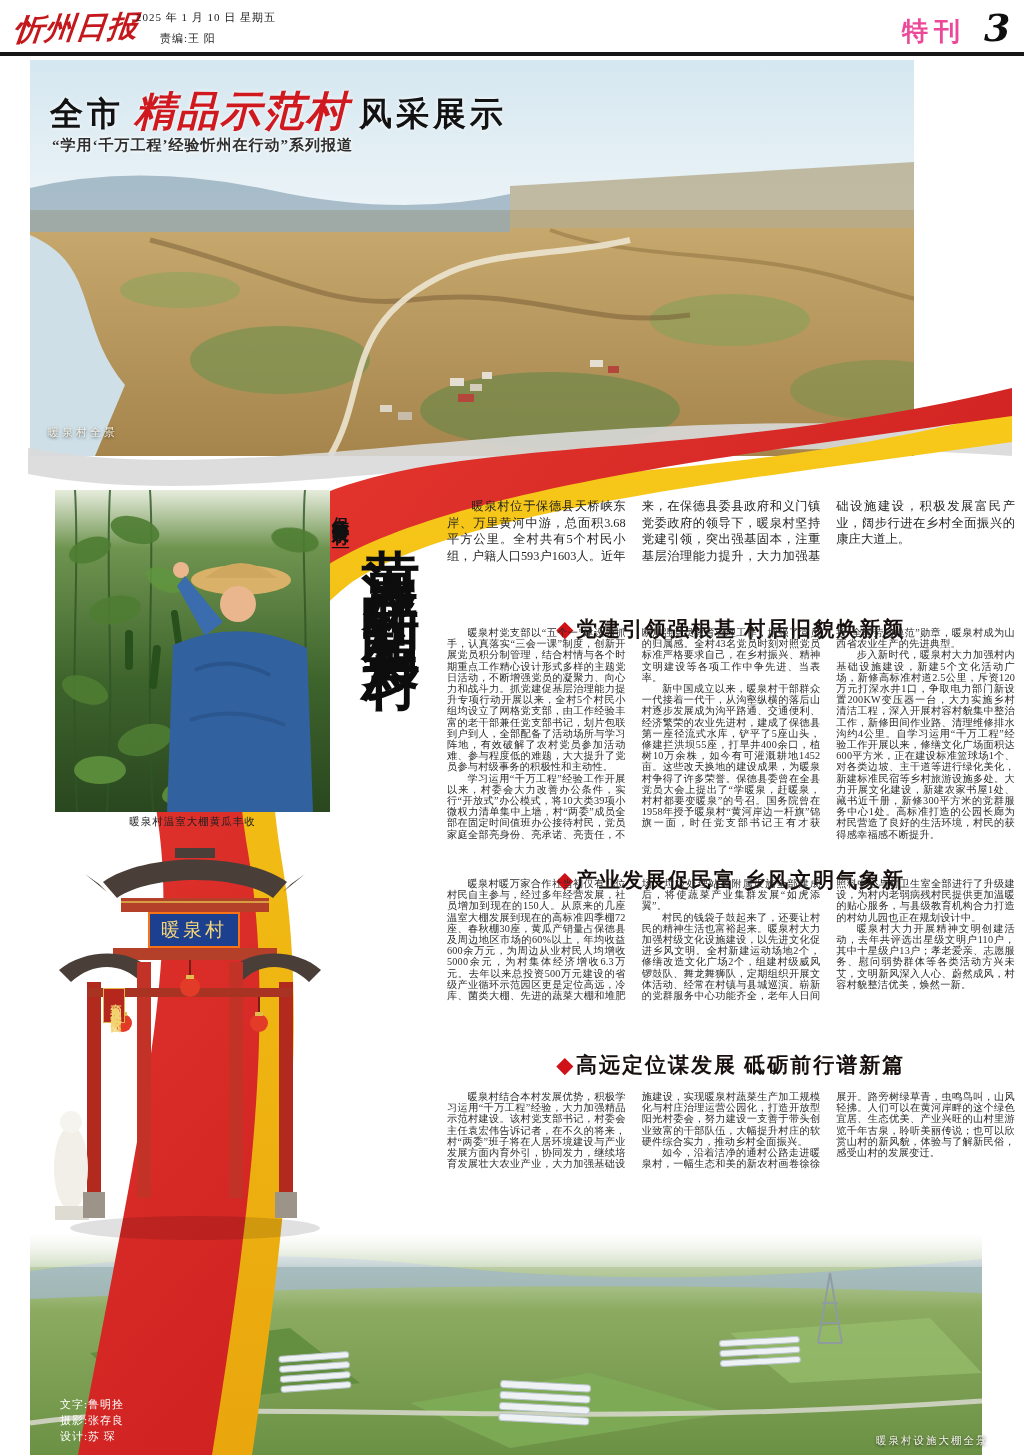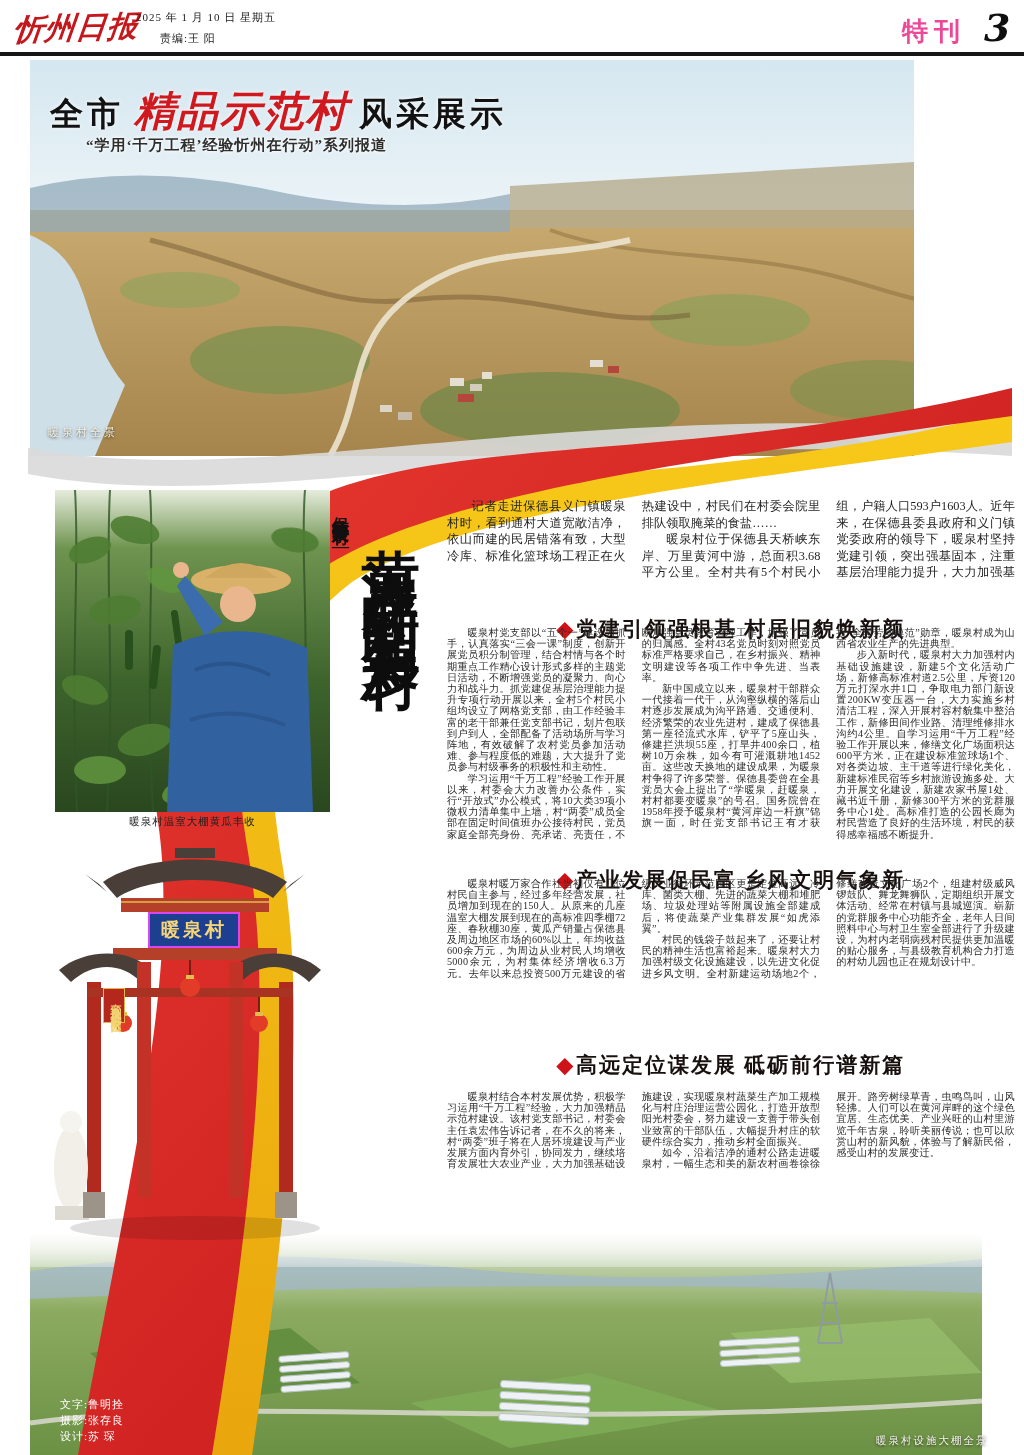--- a/index.html
+++ b/index.html
@@ -20,32 +20,32 @@
   .header-rule{position:absolute;left:0;top:52px;width:1024px;height:4px;background:#161616;z-index:6;}
 
   
   .top-photo{position:absolute;left:30px;top:60px;width:884px;height:396px;z-index:1;overflow:hidden;}
   .banner{position:absolute;left:20px;top:24px;z-index:2;white-space:nowrap;}
   .banner .b1,.banner .b3{font-size:33px;font-weight:900;color:#121212;letter-spacing:4px;
         text-shadow:0 0 4px rgba(255,255,255,.9);}
   .banner .b2{font-size:41px;font-weight:900;font-style:italic;color:#d0191f;letter-spacing:2px;
         font-family:"DejaVu Serif",serif;text-shadow:0 0 4px rgba(255,255,255,.8);margin:0 6px;}
   .banner-subtitle{position:absolute;left:22px;top:76px;font-size:15px;font-weight:700;color:#2e2e2e;
-        letter-spacing:1px;text-shadow:0 0 3px #fff,0 0 5px #fff;z-index:2;margin-left:34px;}
+        letter-spacing:1px;text-shadow:0 0 3px #fff,0 0 5px #fff;z-index:2;}
   .photo-caption{position:absolute;left:18px;bottom:16px;color:#f3efe2;font-size:11px;
         letter-spacing:3px;text-shadow:0 1px 3px rgba(0,0,0,.65);z-index:2;}
 
   .greenhouse-photo{position:absolute;left:55px;top:490px;width:275px;height:322px;z-index:3;overflow:hidden;}
   .greenhouse-caption{position:absolute;left:55px;top:815px;width:275px;text-align:center;
         font-size:10.5px;color:#222;letter-spacing:1px;z-index:4;}
 
   .gate-photo{position:absolute;left:45px;top:838px;width:290px;height:404px;z-index:3;}
   .gate-plaque{position:absolute;left:103px;top:74px;width:88px;height:32px;background:#1d3f8f;
-        border:2px solid #d946ef;display:flex;align-items:center;justify-content:center;
-        color:#f5d678;font-size:19px;font-weight:700;letter-spacing:3px;}
+        border:2px solid #f97316;display:flex;align-items:center;justify-content:center;
+        color:#f5d678;font-size:19px;font-weight:400;letter-spacing:3px;}
   .gate-couplet{position:absolute;left:58px;top:150px;width:18px;padding:6px 1px;background:#b5271d;
         color:#f3d472;font-size:11px;font-weight:700;writing-mode:vertical-rl;text-orientation:upright;
         letter-spacing:3px;border:1px solid #e0b64e;}
 
   .bottom-photo{position:absolute;left:30px;top:1233px;width:952px;height:222px;z-index:1;overflow:hidden;}
   .bottom-fade{position:absolute;left:0;top:0;width:100%;height:34px;
         background:linear-gradient(#ffffff,rgba(255,255,255,0));}
   .bottom-caption{position:absolute;left:848px;top:1434px;color:#f6f4ec;font-size:10.5px;
         letter-spacing:2px;text-shadow:0 1px 3px rgba(0,0,0,.7);z-index:4;padding-left:28px;}
 
@@ -239,40 +239,40 @@
     </svg>
     <div class="gate-plaque">暖泉村</div>
     <div class="gate-couplet">鸾翔凤集好家园</div>
   </figure>
 
   <div class="headline-kicker">保德县暖泉村——</div>
   <h1 class="main-headline" style="margin:0;">黄河岸畔的和美乡村</h1>
 
   <div class="articles">
     <div class="intro">
-      <p>记者走进保德县义门镇暖泉村时，看到通村大道宽敞洁净，依山而建的民居错落有致，大型冷库、标准化篮球场工程正在火热建设中，村民们在村委会院里排队领取腌菜的食盐……</p>
       <p>暖泉村位于保德县天桥峡东岸、万里黄河中游，总面积3.68平方公里。全村共有5个村民小组，户籍人口593户1603人。近年来，在保德县委县政府和义门镇党委政府的领导下，暖泉村坚持党建引领，突出强基固本，注重基层治理能力提升，大力加强基础设施建设，积极发展富民产业，阔步行进在乡村全面振兴的康庄大道上。</p>
     </div>
 
     <div class="sec-heading h1">
       <span class="diamond">◆</span><span>党建引领强根基  村居旧貌焕新颜</span>
     </div>
     <div class="sec-body b1h">
       <p>暖泉村党支部以“五个一”建设为抓手，认真落实“三会一课”制度，创新开展党员积分制管理，结合村情与各个时期重点工作精心设计形式多样的主题党日活动，不断增强党员的凝聚力、向心力和战斗力。抓党建促基层治理能力提升专项行动开展以来，全村5个村民小组均设立了网格党支部，由工作经验丰富的老干部兼任党支部书记，划片包联到户到人，全部配备了活动场所与学习阵地，有效破解了农村党员参加活动难、参与程度低的难题，大大提升了党员参与村级事务的积极性和主动性。</p>
       <p>学习运用“千万工程”经验工作开展以来，村委会大力改善办公条件，实行“开放式”办公模式，将10大类39项小微权力清单集中上墙，村“两委”成员全部在固定时间值班办公接待村民，党员家庭全部亮身份、亮承诺、亮责任，不断加强党员教育管理工作，增强了党员的归属感。全村43名党员时刻对照党员标准严格要求自己，在乡村振兴、精神文明建设等各项工作中争先进、当表率。</p>
       <p>新中国成立以来，暖泉村干部群众一代接着一代干，从沟壑纵横的落后山村逐步发展成为沟平路通、交通便利、经济繁荣的农业先进村，建成了保德县第一座径流式水库，铲平了5座山头，修建拦洪坝55座，打旱井400余口，植树10万余株，如今有可灌溉耕地1452亩。这些改天换地的建设成果，为暖泉村争得了许多荣誉。保德县委曾在全县党员大会上提出了“学暖泉，赶暖泉，村村都要变暖泉”的号召。国务院曾在1958年授予暖泉村“黄河岸边一杆旗”锦旗一面，时任党支部书记王有才获授“全国劳动模范”勋章，暖泉村成为山西省农业生产的先进典型。</p>
       <p>步入新时代，暖泉村大力加强村内基础设施建设，新建5个文化活动广场，新修高标准村道2.5公里，斥资120万元打深水井1口，争取电力部门新设置200KW变压器一台，大力实施乡村清洁工程，深入开展村容村貌集中整治工作，新修田间作业路、清理维修排水沟约4公里。自学习运用“千万工程”经验工作开展以来，修缮文化广场面积达600平方米，正在建设标准篮球场1个、对各类边坡、主干道等进行绿化美化，新建标准民宿等乡村旅游设施多处。大力开展文化建设，新建农家书屋1处、藏书近千册，新修300平方米的党群服务中心1处。高标准打造的公园长廊为村民营造了良好的生活环境，村民的获得感幸福感不断提升。</p>
     </div>
 
     <div class="sec-heading h2">
       <span class="diamond">◆</span><span>产业发展促民富  乡风文明气象新</span>
     </div>
     <div class="sec-body b2h">
       <p>暖泉村暖万家合作社当初仅有几位村民自主参与，经过多年经营发展，社员增加到现在的150人。从原来的几座温室大棚发展到现在的高标准四季棚72座、春秋棚30座，黄瓜产销量占保德县及周边地区市场的60%以上，年均收益600余万元，为周边从业村民人均增收5000余元，为村集体经济增收6.3万元。去年以来总投资500万元建设的省级产业循环示范园区更是定位高远，冷库、菌类大棚、先进的蔬菜大棚和堆肥场、垃圾处理站等附属设施全部建成后，将使蔬菜产业集群发展“如虎添翼”。</p>
       <p>村民的钱袋子鼓起来了，还要让村民的精神生活也富裕起来。暖泉村大力加强村级文化设施建设，以先进文化促进乡风文明。全村新建运动场地2个，修缮改造文化广场2个，组建村级威风锣鼓队、舞龙舞狮队，定期组织开展文体活动、经常在村镇与县城巡演。崭新的党群服务中心功能齐全，老年人日间照料中心与村卫生室全部进行了升级建设，为村内老弱病残村民提供更加温暖的贴心服务，与县级教育机构合力打造的村幼儿园也正在规划设计中。</p>
+      <p>暖泉村大力开展精神文明创建活动，去年共评选出星级文明户110户，其中十星级户13户；孝老爱亲、志愿服务、慰问弱势群体等各类活动方兴未艾，文明新风深入人心、蔚然成风，村容村貌整洁优美，焕然一新。</p>
     </div>
 
     <div class="sec-heading h3">
       <span class="diamond">◆</span><span>高远定位谋发展  砥砺前行谱新篇</span>
     </div>
     <div class="sec-body b3h">
       <p>暖泉村结合本村发展优势，积极学习运用“千万工程”经验，大力加强精品示范村建设。该村党支部书记，村委会主任袁宏伟告诉记者，在不久的将来，村“两委”班子将在人居环境建设与产业发展方面内育外引，协同发力，继续培育发展壮大农业产业，大力加强基础设施建设，实现暖泉村蔬菜生产加工规模化与村庄治理运营公园化，打造开放型阳光村委会，努力建设一支善于带头创业致富的干部队伍，大幅提升村庄的软硬件综合实力，推动乡村全面振兴。</p>
       <p>如今，沿着洁净的通村公路走进暖泉村，一幅生态和美的新农村画卷徐徐展开。路旁树绿草青，虫鸣鸟叫，山风轻拂。人们可以在黄河岸畔的这个绿色宜居、生态优美、产业兴旺的山村里游览千年古泉，聆听美丽传说；也可以欣赏山村的新风貌，体验与了解新民俗，感受山村的发展变迁。</p>
     </div>
   </div>

